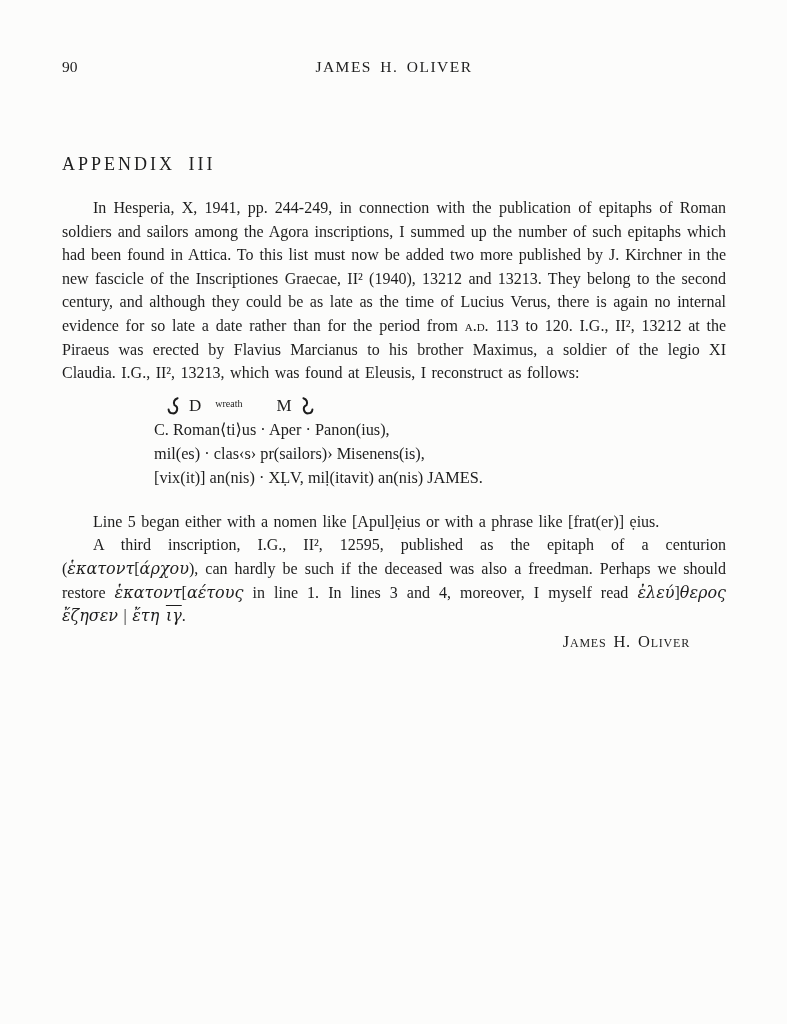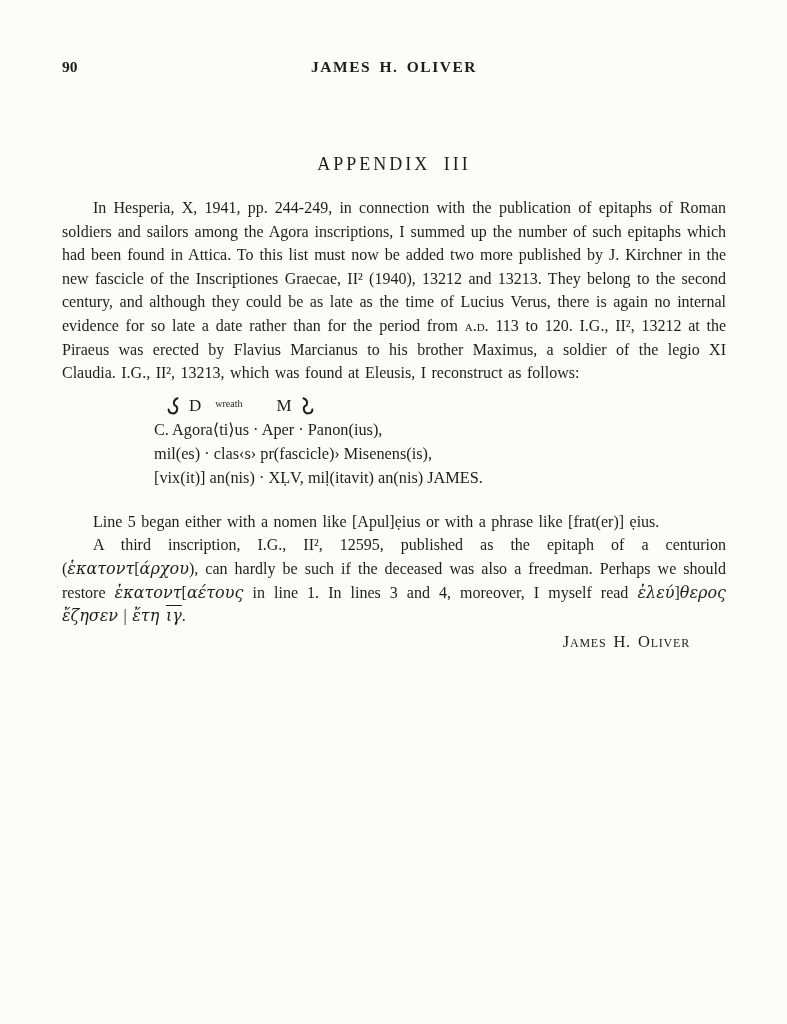--- a/index.html
+++ b/index.html
@@ -16,38 +16,37 @@
     color: #1d1d1d;
     font-family: "Liberation Serif", "DejaVu Serif", serif;
     box-sizing: border-box;
     padding: 58px 61px 0 62px;
     overflow: hidden;
   }
   .running-head {
     position: relative;
     height: 22px;
     font-size: 15.5px;
-    font-weight: bold;
   }
   .page-num {
     position: absolute;
     left: 0;
     top: 0;
   }
   .rh-title {
     display: block;
     text-align: center;
     letter-spacing: 1.5px;
     word-spacing: 3px;
   }
   h1.appendix-title {
     margin: 74px 0 0 0;
     font-weight: normal;
     font-size: 18px;
-    text-align: center;
+    text-align: left;
     letter-spacing: 3px;
     word-spacing: 6px;
   }
   h2.section-subtitle {
     margin: 14px 0 0 0;
     font-weight: normal;
     font-size: 16.5px;
     text-align: center;
     font-variant: small-caps;
     letter-spacing: 1.2px;
@@ -128,22 +127,22 @@
       </span>
       <span class="dm">D</span>
       <span class="wreath">wreath</span>
       <span class="dm">M</span>
       <span class="orn flip">
         <svg width="16" height="19" viewBox="0 0 16 19" aria-hidden="true">
           <path d="M13.6 2.2 C10.2 3.4 9.1 6.2 10.5 9.1 A4.3 4.3 0 1 1 4.6 13.6" fill="none" stroke="currentColor" stroke-width="2" stroke-linecap="round"></path>
         </svg>
       </span>
     </div>
-    <div class="insc-line"><span>C. Agora⟨ti⟩us · Aper · Panon(ius),</span></div>
-    <div class="insc-line"><span>mil(es) · clas‹s› pr(fascicle)› Misenens(is),</span></div>
+    <div class="insc-line"><span>C. Roman⟨ti⟩us · Aper · Panon(ius),</span></div>
+    <div class="insc-line"><span>mil(es) · clas‹s› pr(sailors)› Misenens(is),</span></div>
     <div class="insc-line"><span>[vix(it)] an(nis) · XḶV, miḷ(itavit) an(nis) JAMES.</span></div>
   </div>
 
   <p class="body-para after-insc"><span>Line 5 began either with a nomen like [Apul]ẹius or with a phrase like [frat(er)] ẹius.</span></p>
 
   <p class="body-para"><span>A third inscription, </span><span class="i">I.G.</span><span>, II², 12595, published as the epitaph of a centurion (</span><span class="grk">ἑκατοντ</span><span>[</span><span class="grk">άρχου</span><span>), can hardly be such if the deceased was also a freedman. Perhaps we should restore </span><span class="grk">ἑκατοντ</span><span>[</span><span class="grk">αέτους</span><span> in line 1. In lines 3 and 4, moreover, I myself read </span><span class="grk">ἐλεύ</span><span>]</span><span class="grk">θερος ἔζησεν</span><span> | </span><span class="grk">ἔτη </span><span class="grk ovl">ιγ</span><span>.</span></p>
 
   <div class="signature">James H. Oliver</div>
 
 </div>

